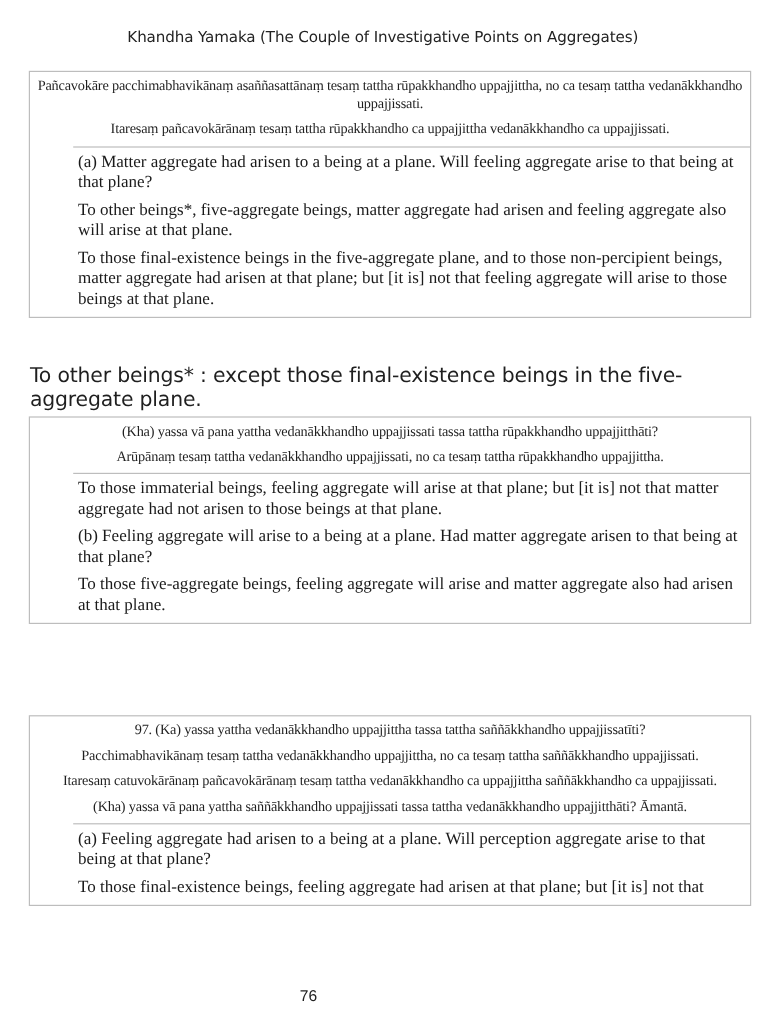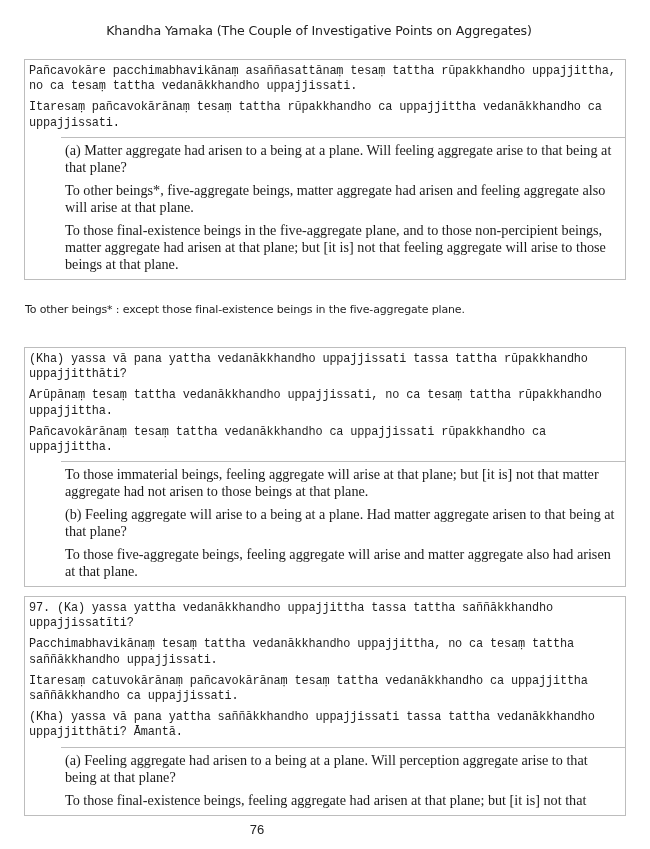--- a/index.html
+++ b/index.html
@@ -16,40 +16,41 @@
 
     .box {
       position: absolute; left: 24px; width: 602px;
       border: 1px solid #bdbdbd;
       background: #fff;
     }
     .cell { padding: 4px 4px 4px 4px; }
     .cell + .cell { border-top: 1px solid #bdbdbd; margin-left: 36px; }
 
     .pali p {
-      font-family: Liberation Mono, monospace;
+      font-family: Liberation Serif, serif;
       font-size: 11.9px; line-height: 15.2px;
       letter-spacing: -0.15px;
       color: #1f1f1f;
       margin-bottom: 6px;
+      text-align: center;
     }
     .pali p:last-child { margin-bottom: 2px; }
 
     .eng p {
       font-family: "Liberation Serif", serif;
       font-size: 14.2px; line-height: 17px;
       color: #1a1a1a;
       margin-bottom: 6px;
     }
     .eng p:last-child { margin-bottom: 2px; }
 
     .footnote {
       position: absolute; left: 25px; top: 303px;
       font-family: "DejaVu Sans", sans-serif;
-      font-size: 11px; letter-spacing: -0.15px;
+      font-size: 17px; letter-spacing: -0.15px;
       color: #1f1f1f;
     }
 
     .page-number {
       position: absolute; top: 822px; left: 0; width: 514px;
       text-align: center;
       font-family: "Liberation Sans", sans-serif;
       font-size: 13px; color: #222;
     }
   </style>
@@ -69,21 +70,20 @@
     <p>To those final-existence beings in the five-aggregate plane, and to those non-percipient beings, matter aggregate had arisen at that plane; but [it is] not that feeling aggregate will arise to those beings at that plane.</p>
   </div>
 </div>
 
 <div class="footnote">To other beings* : except those final-existence beings in the five-aggregate plane.</div>
 
 <div class="box" style="top:347px;">
   <div class="cell pali">
     <p>(Kha) yassa vā pana yattha vedanākkhandho uppajjissati tassa tattha rūpakkhandho uppajjitthāti?</p>
     <p>Arūpānaṃ tesaṃ tattha vedanākkhandho uppajjissati, no ca tesaṃ tattha rūpakkhandho uppajjittha.</p>
-    <p>Pañcavokārānaṃ tesaṃ tattha vedanākkhandho ca uppajjissati rūpakkhandho ca uppajjittha.</p>
   </div>
   <div class="cell eng">
     <p>To those immaterial beings, feeling aggregate will arise at that plane; but [it is] not that matter aggregate had not arisen to those beings at that plane.</p>
     <p>(b) Feeling aggregate will arise to a being at a plane. Had matter aggregate arisen to that being at that plane?</p>
     <p>To those five-aggregate beings, feeling aggregate will arise and matter aggregate also had arisen at that plane.</p>
   </div>
 </div>
 
 <div class="box" style="top:596px;">
   <div class="cell pali">

